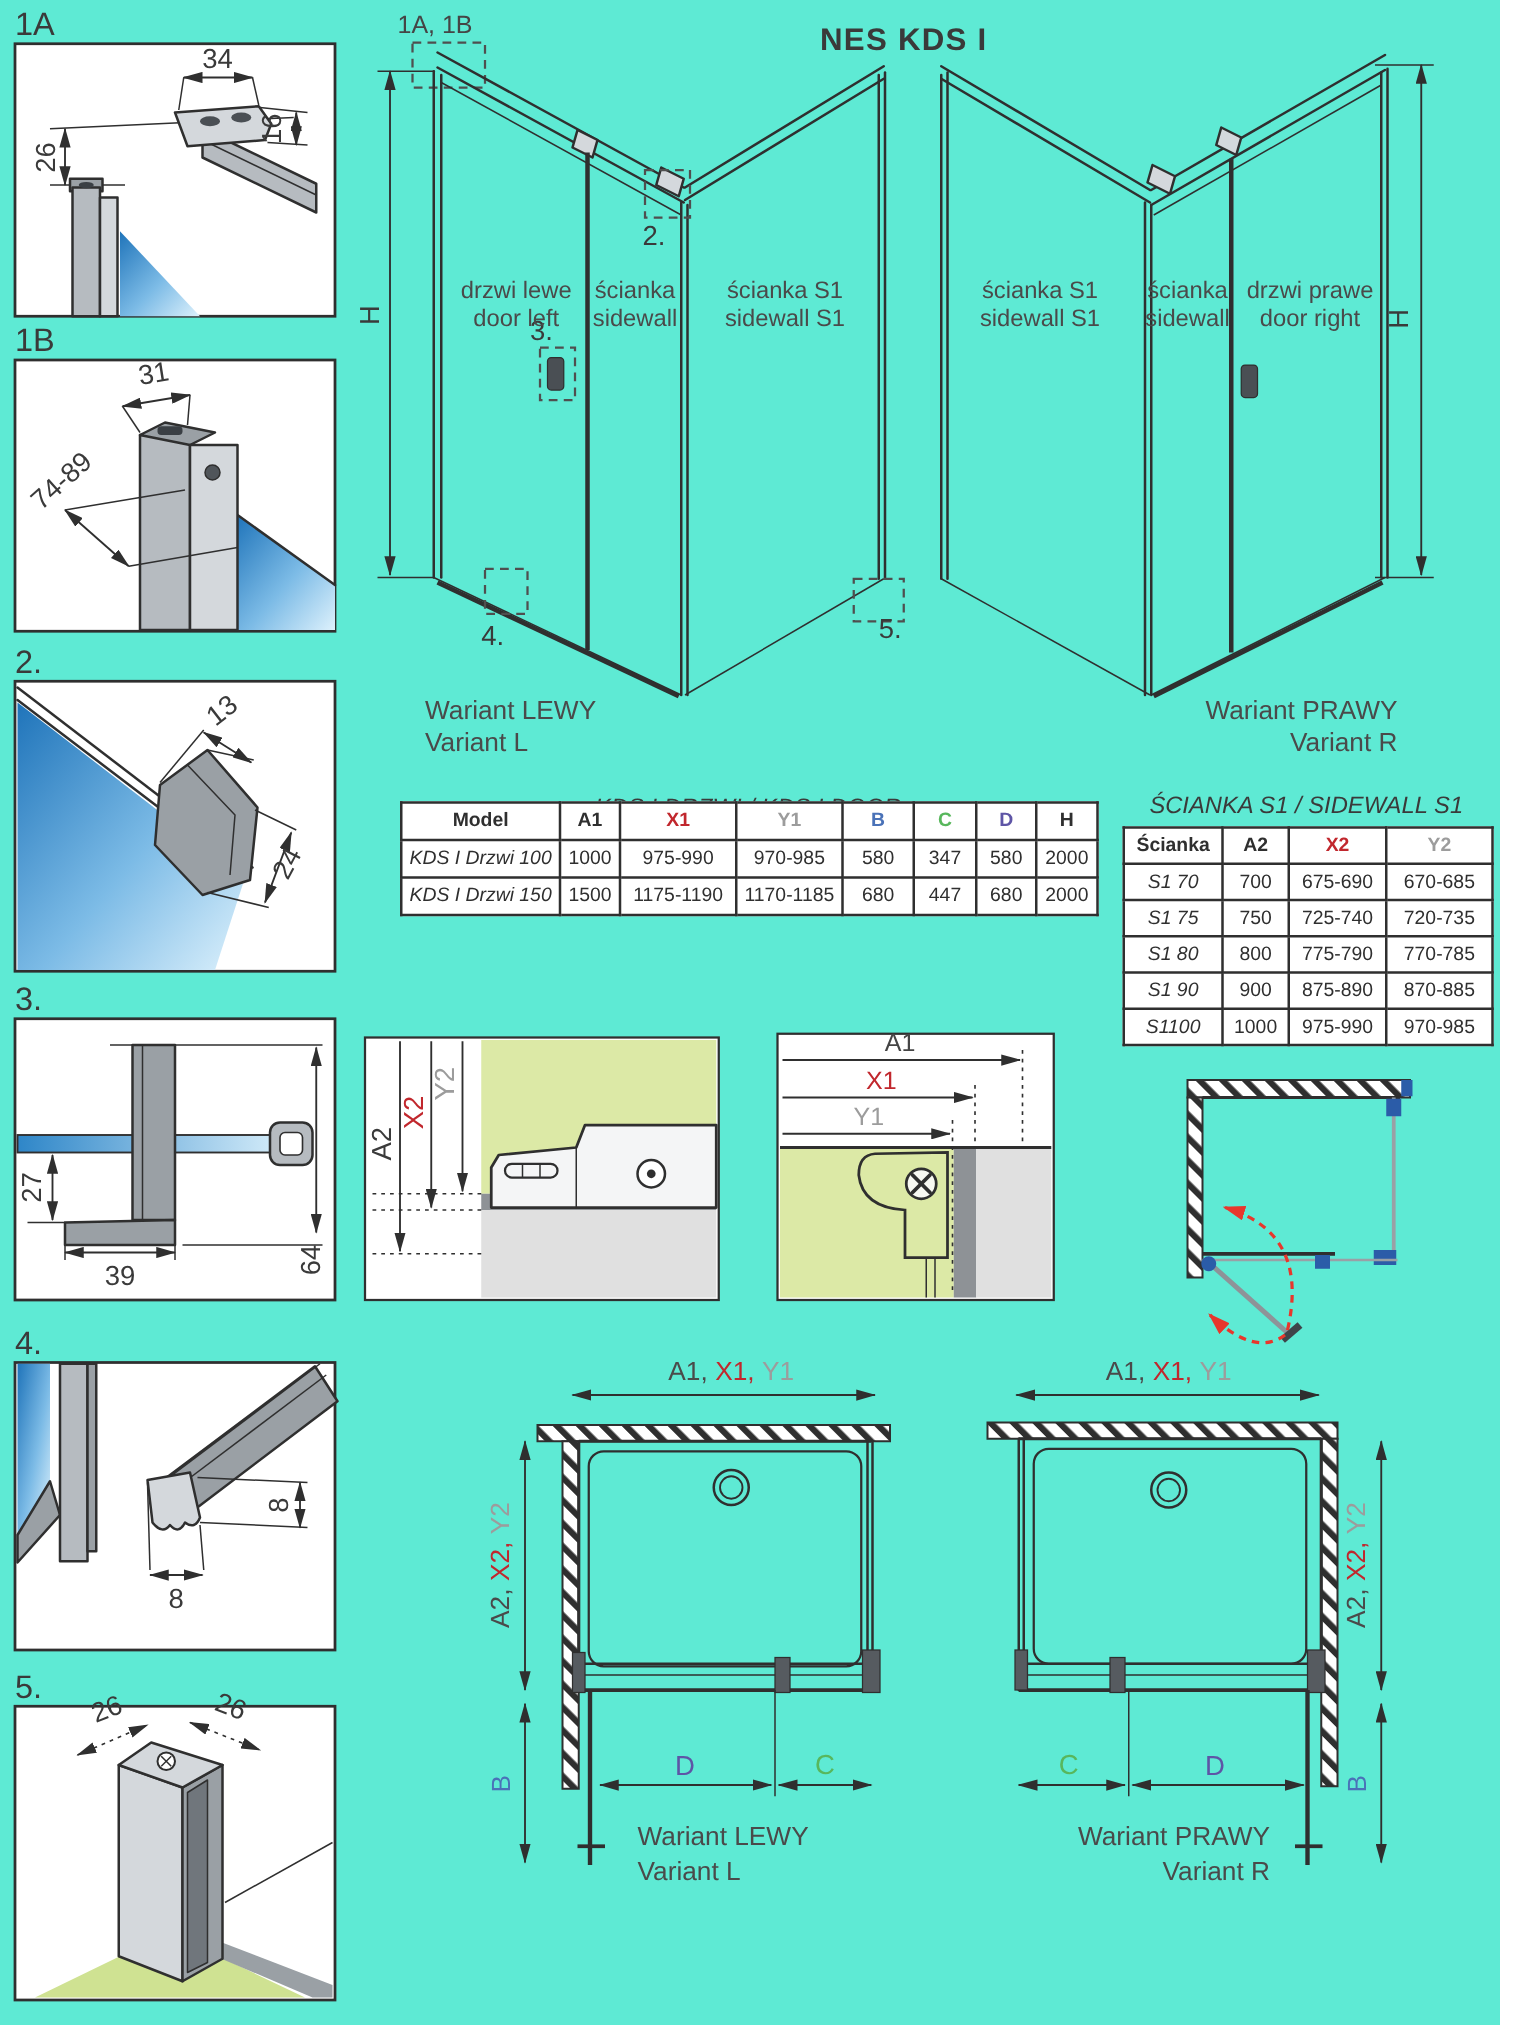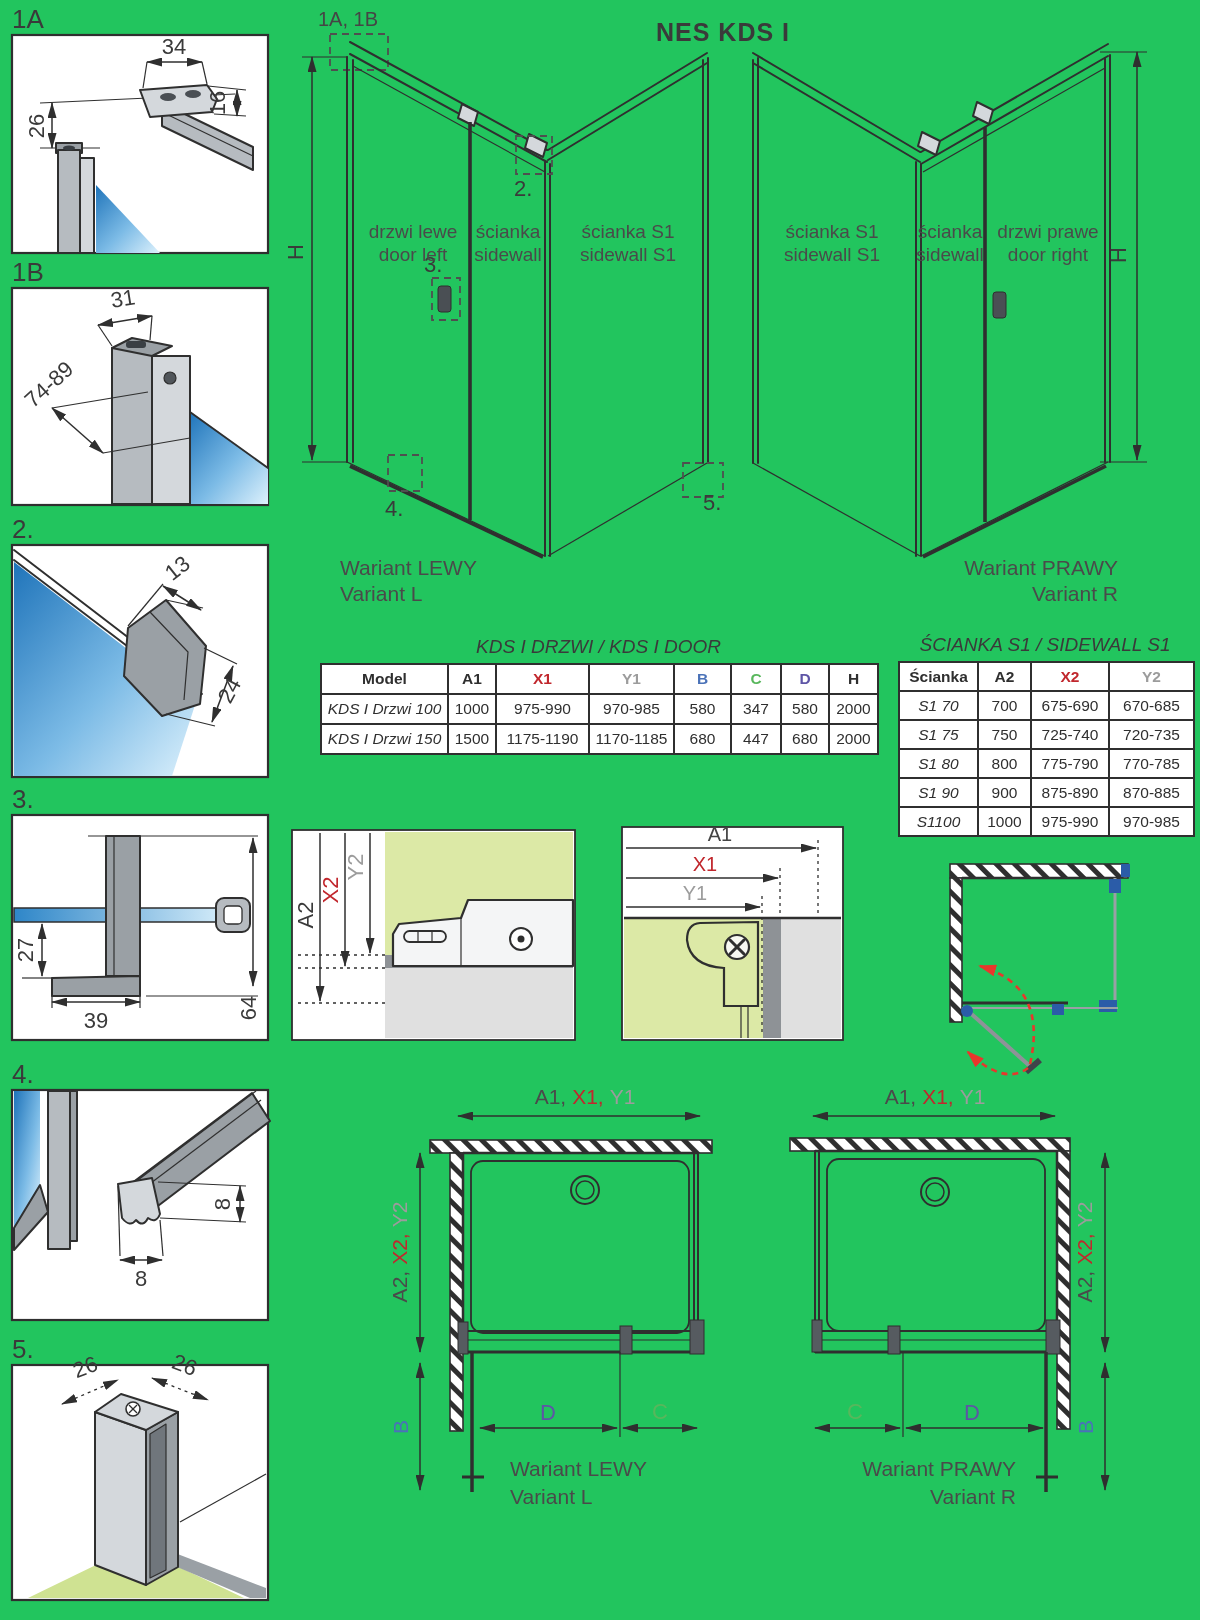--- a/index.html
+++ b/index.html
@@ -1,16 +1,16 @@
 <!DOCTYPE html>
 <html><head>
 <meta charset="utf-8">
 <style>
   html,body{margin:0;padding:0;background:#fff;}
-  .canvas{position:relative;width:1200px;height:1620px;background:#22c55e;overflow:hidden;
+  .canvas{position:relative;width:1200px;height:1620px;background:#5eead4;overflow:hidden;
           font-family:"Liberation Sans",sans-serif;}
   svg.art{position:absolute;left:0;top:0;}
   svg text{font-family:"Liberation Sans",sans-serif;}
   .t26{font-size:26px;fill:#3a3a3a;}
   .t22{font-size:22px;fill:#3a3a3a;}
   .t20{font-size:20px;fill:#454545;}
   .t19{font-size:19px;fill:#4a4a4a;}
   .t21{font-size:21px;fill:#4a4a4a;}
   .red{fill:#c1272d;} .gry{fill:#9c9c9c;} .blu{fill:#4a72b8;} .grn{fill:#58b75c;} .ind{fill:#5e55a6;}
   .ln{stroke:#2f2f2f;stroke-width:2;fill:none;stroke-linecap:round;stroke-linejoin:round;}
@@ -408,21 +408,21 @@
     <line class="dim" x1="906" y1="1428" x2="1043" y2="1428" marker-start="url(#as)" marker-end="url(#ae)"></line>
     <text class="t22 ind" x="972" y="1420" text-anchor="middle">D</text>
     <text class="t21" x="1016" y="1476" text-anchor="end">Wariant PRAWY</text>
     <text class="t21" x="1016" y="1504" text-anchor="end">Variant R</text>
   </g>
 </svg>
 
 <div class="page-title">NES KDS I</div>
 
 <div class="tbl-title" style="left:320px;top:636px;width:557px;">KDS I DRZWI / KDS I DOOR</div>
-<table class="tbl door-tbl" style="left:320px;top:663px;width:557px;">
+<table class="tbl door-tbl" style="left:320px;top:641px;width:557px;">
   <colgroup>
         <col style="width:127px">
         <col style="width:48px">
         <col style="width:93px">
         <col style="width:85px">
         <col style="width:57px">
         <col style="width:50px">
         <col style="width:48px">
         <col style="width:49px">
       </colgroup>

